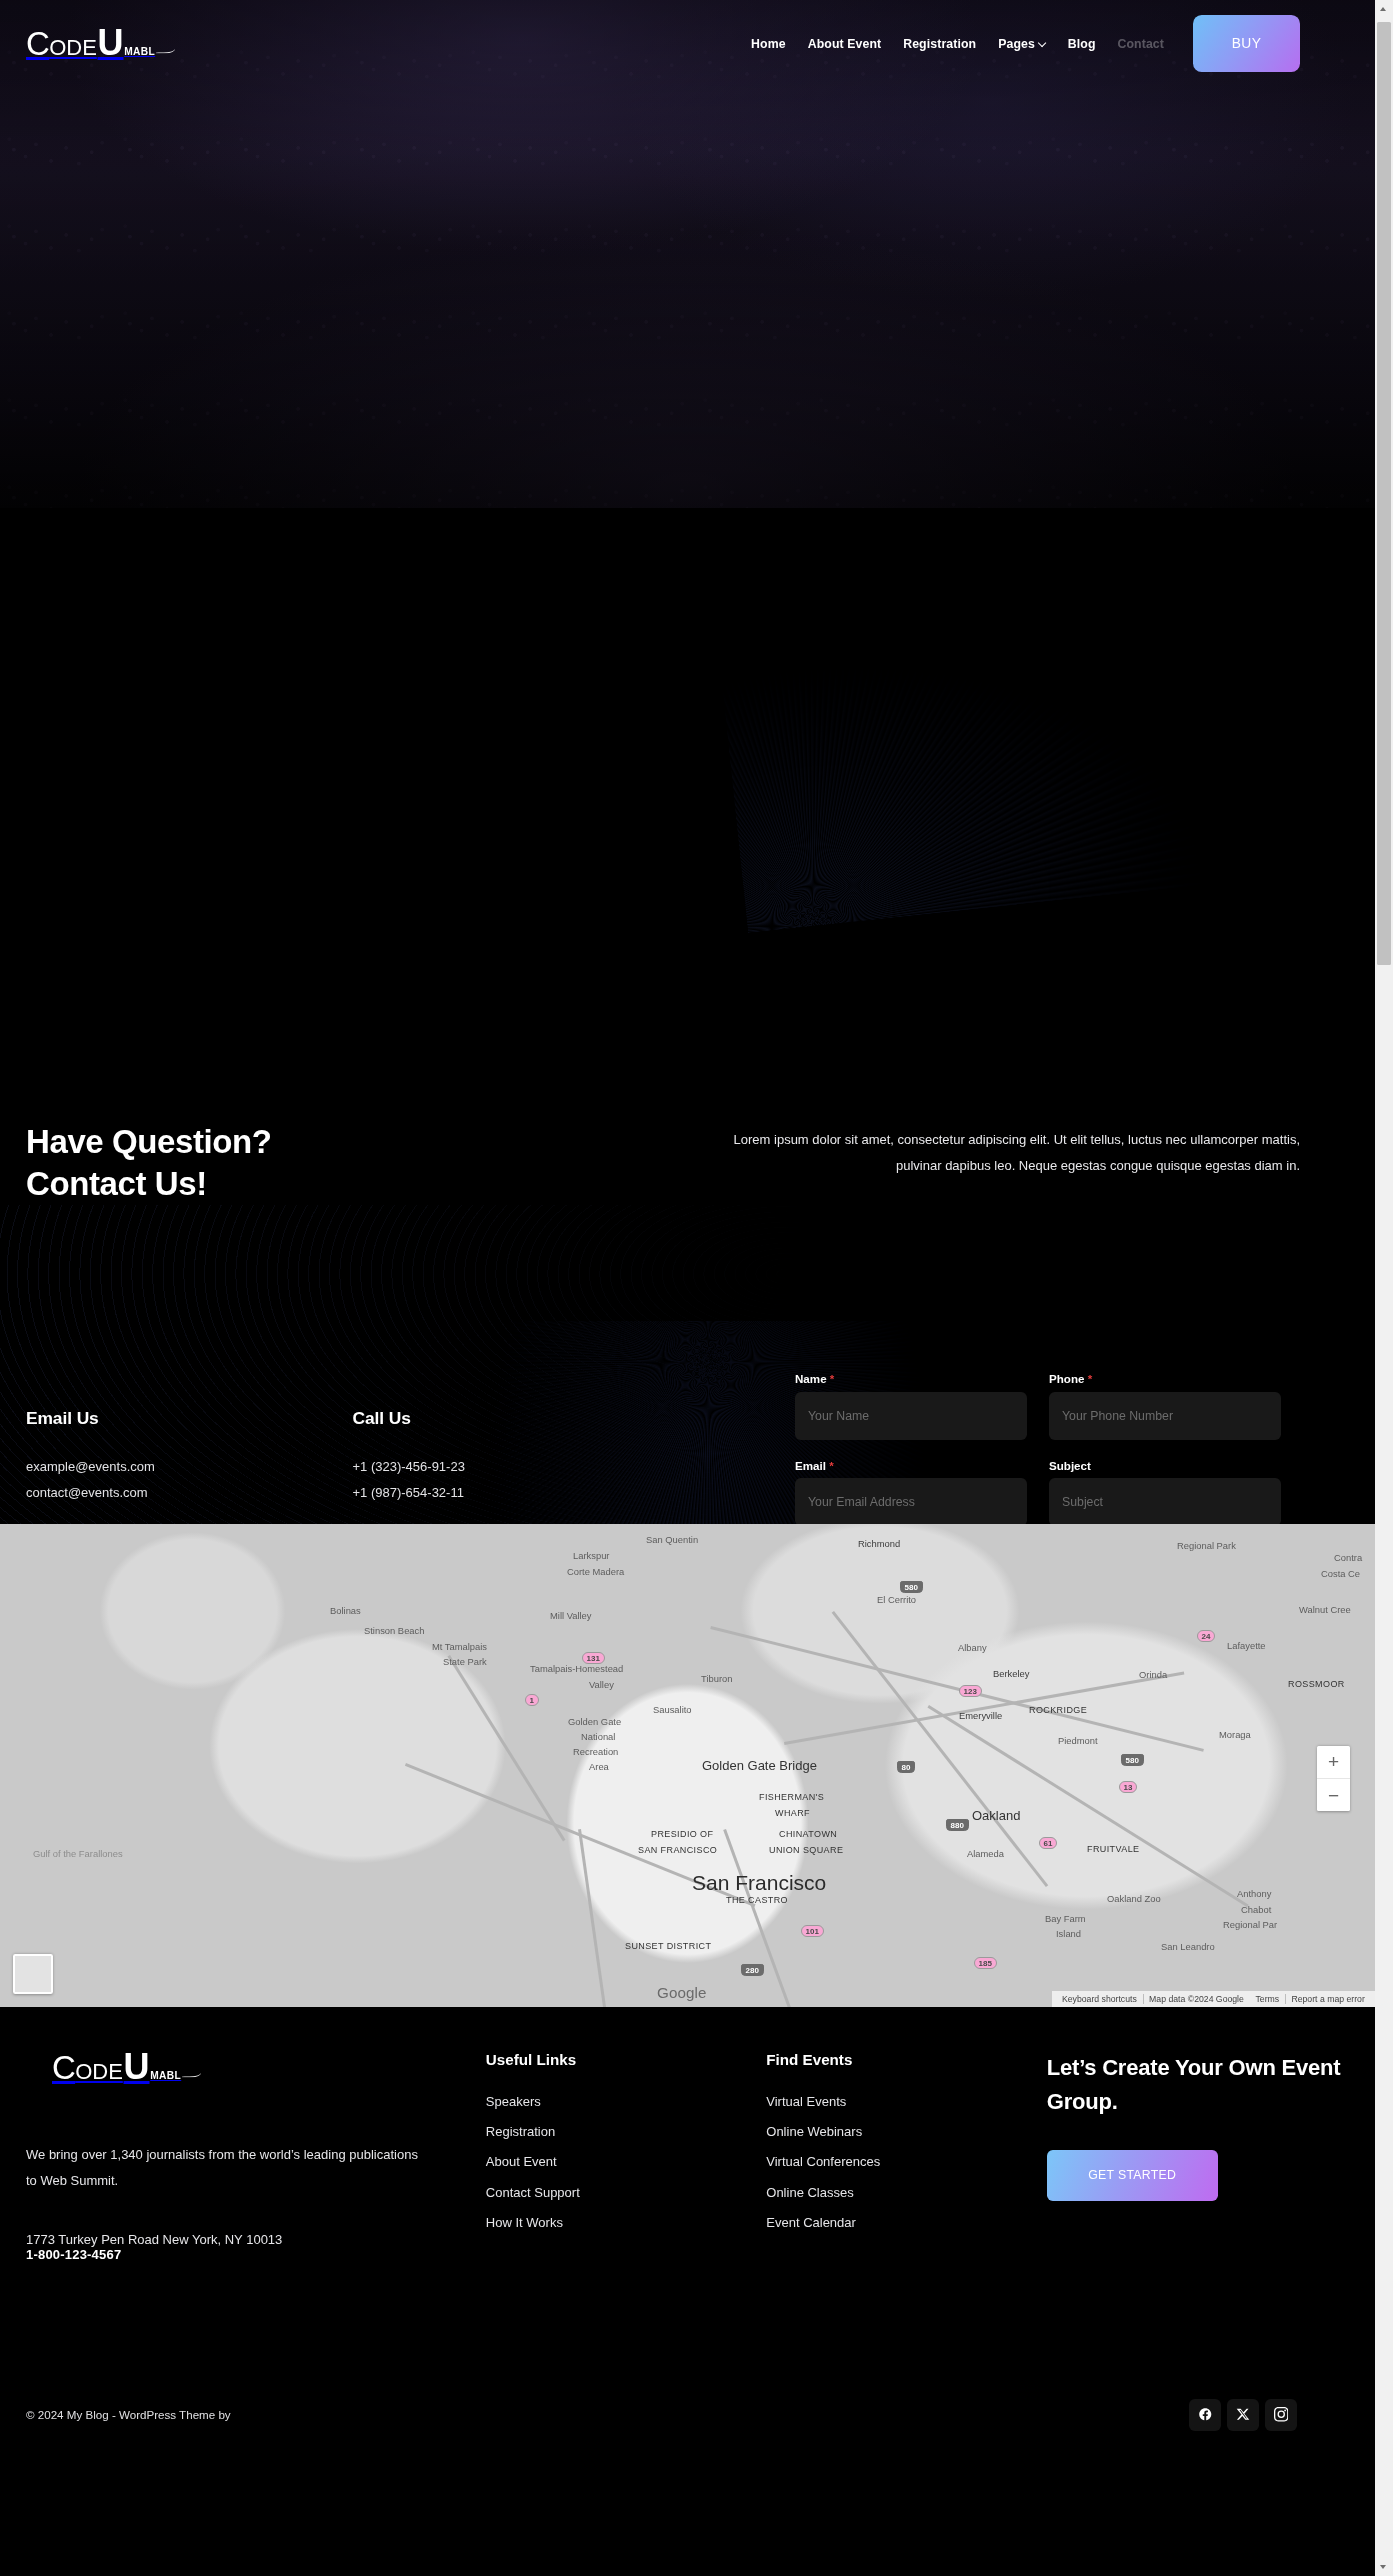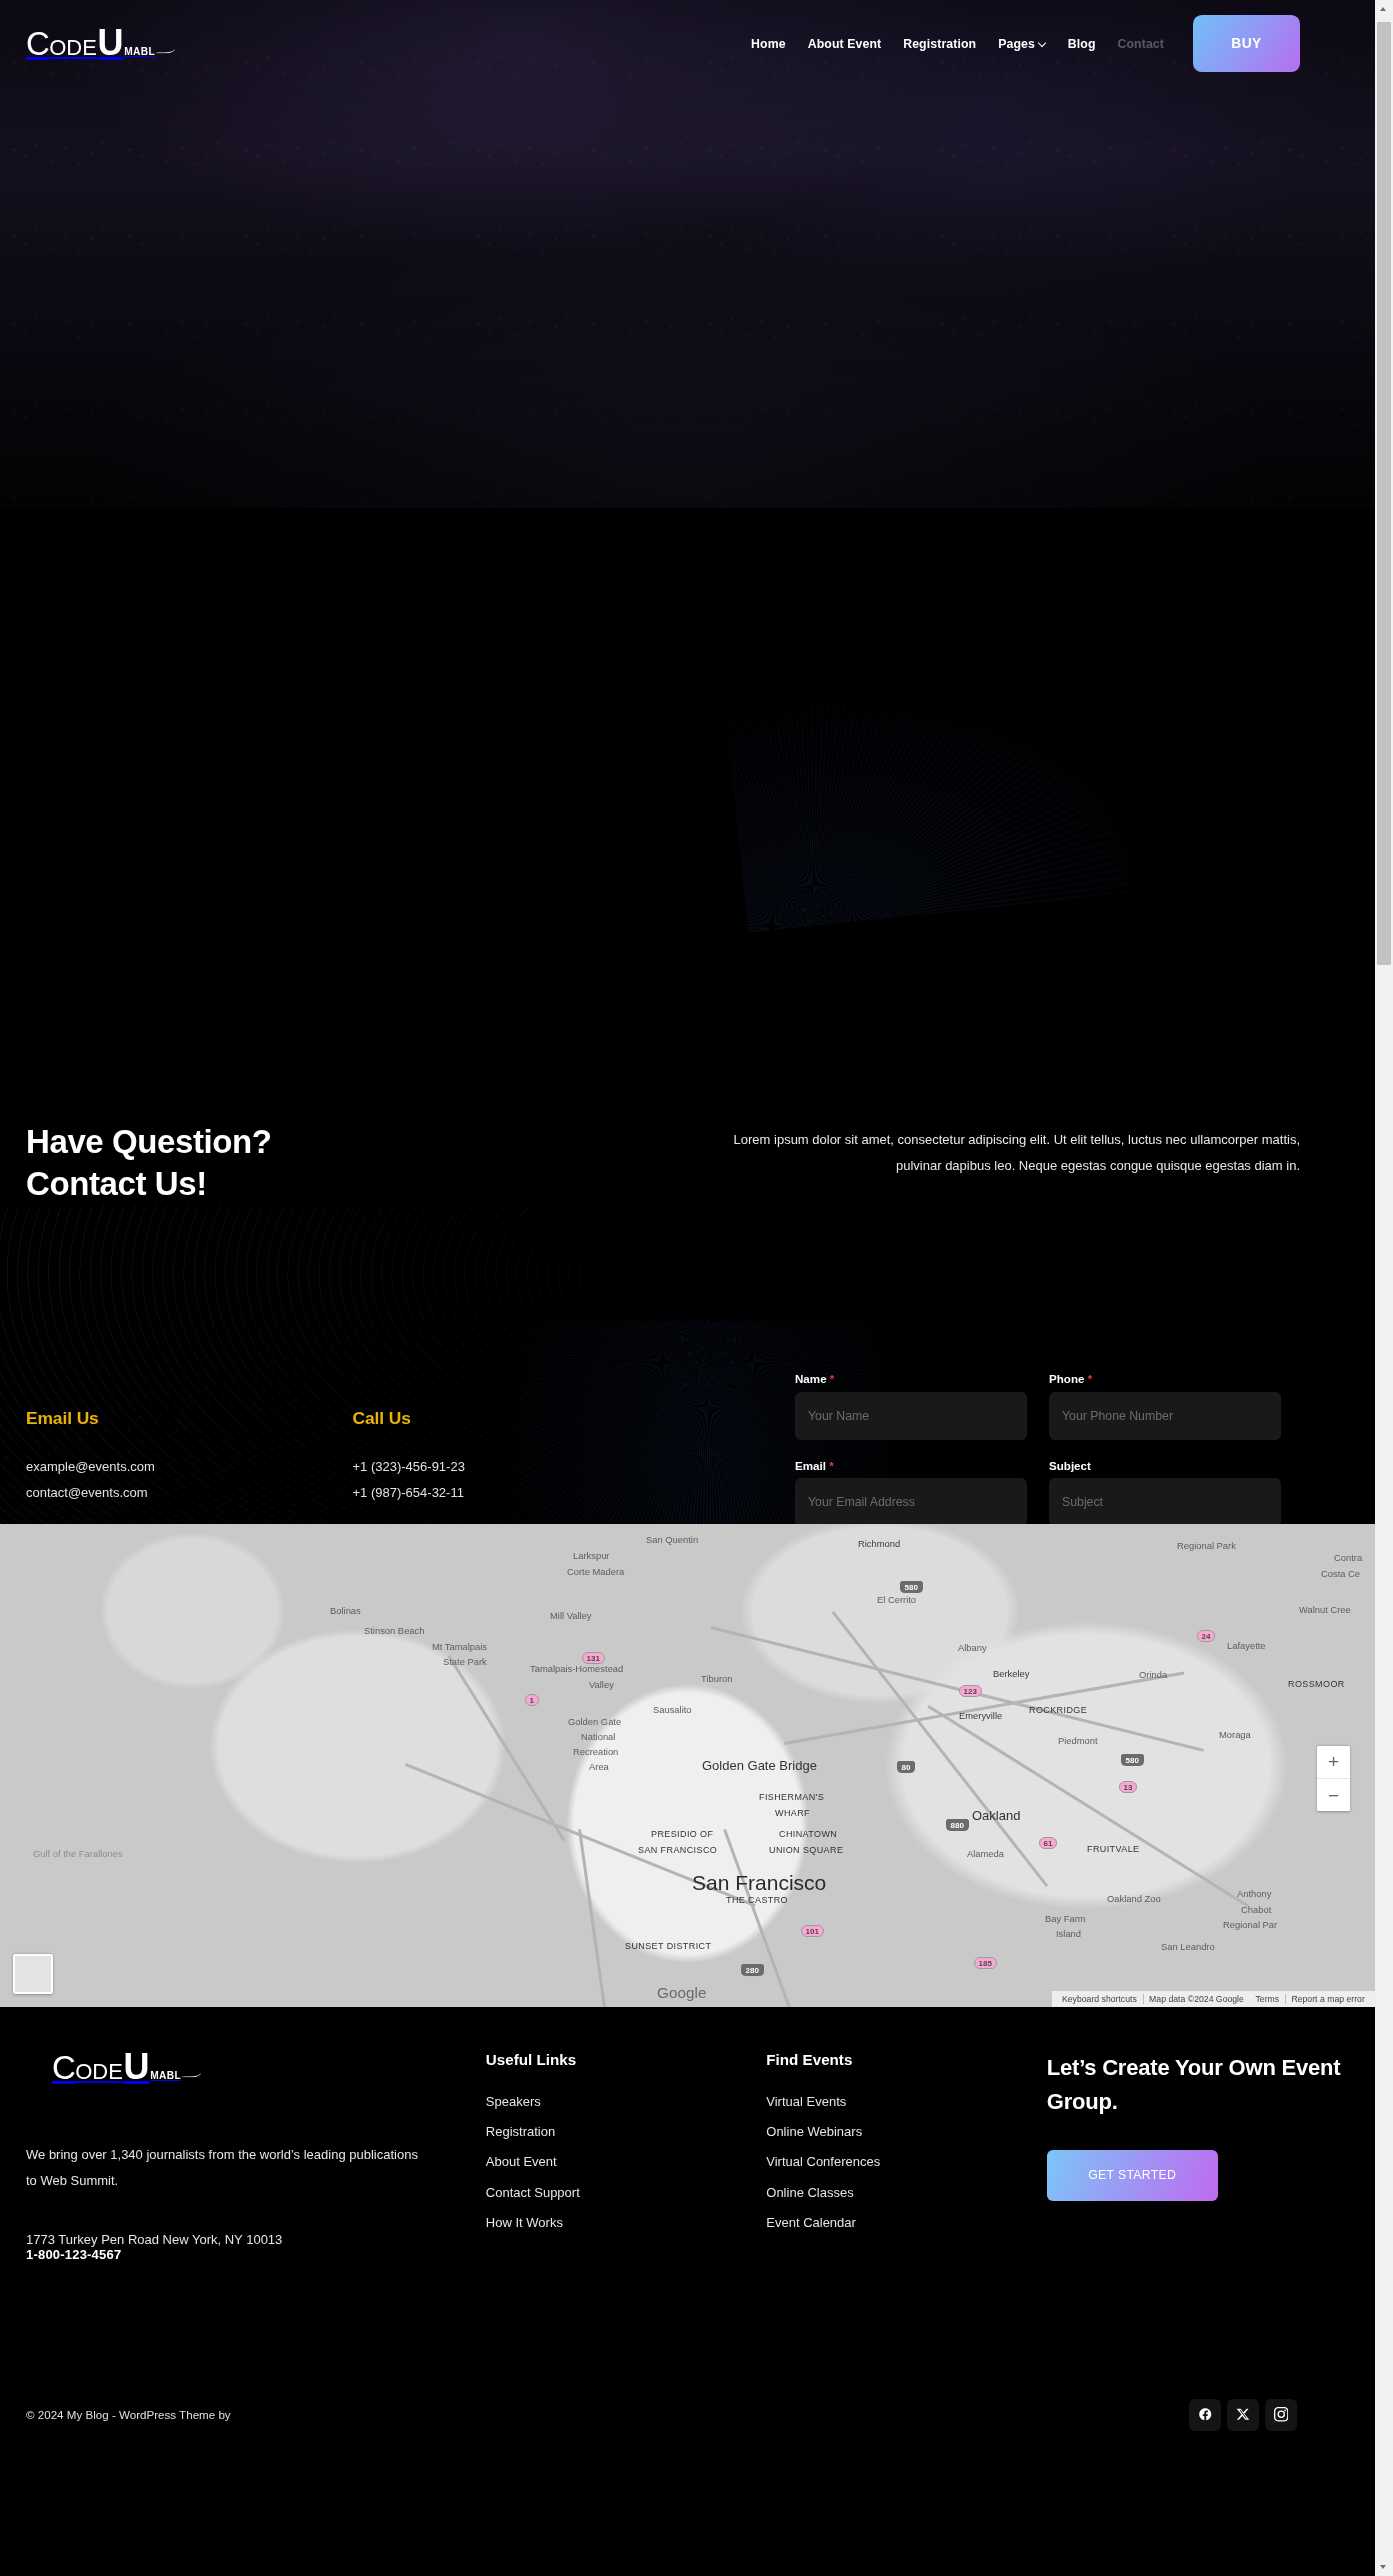--- a/index.html
+++ b/index.html
@@ -93,21 +93,21 @@
   .chev { width: 6.5px; height: 6.5px; position: relative; display:inline-block; }
   .chev::after {
     content:""; position:absolute; left:0; top:0; width:5.1px; height:5.1px;
     border-right: 1.2px solid #fff; border-bottom: 1.2px solid #fff;
     transform: rotate(45deg);
   }
   .buy-btn {
     margin-left: 29px; margin-right: 75px;
     width: 107px; height: 57px; border-radius: 8.7px; border: none; cursor: pointer;
     background: linear-gradient(125deg, #6fc0f7 0%, #8f9cf5 45%, #b66ef0 100%);
-    color: #fff; font-size: 13.8px; font-weight: 700; letter-spacing: 0.4px;
+    color: #fff; font-size: 13.8px; font-weight: 400; letter-spacing: 0.4px;
     display:flex; align-items:center; justify-content:center;
     font-family: "Liberation Sans", sans-serif;
   }
 
   .hero-content {
     position: absolute; top: 142px; left: 0; width: 1375px; text-align: center; z-index: 30;
   }
   .hero-title {
     color: #fff; font-size: 62px; line-height: 1.08; font-weight: 700;
     letter-spacing: -1.1px; text-shadow: 0 1.5px 22px rgba(0,0,0,.6);
@@ -155,21 +155,21 @@
   .cs-head { position: absolute; top: 613px; left: 26px; z-index: 10; }
   .cs-title { color: #fff; font-size: 33px; line-height: 1.28; font-weight: 700; letter-spacing: -0.4px; }
   .cs-para {
     position: absolute; top: 619px; right: 75px; width: 573px; text-align: right; z-index: 10;
     color: #e9e9ec; font-size: 13px; line-height: 2.0;
   }
 
   .info-grid { position: absolute; top: 900px; left: 26px; width: 653px; z-index: 10; }
   .info-row { display: flex; }
   .info-col { width: 330px; }
-  .info-h { color: #eab308; font-size: 17.4px; font-weight: 700; letter-spacing: -0.1px; }
+  .info-h { color: #ffffff; font-size: 17.4px; font-weight: 700; letter-spacing: -0.1px; }
   .info-line { color: #e3e3e6; font-size: 13px; line-height: 1.0; margin-top: 0; }
   .info-line.first { margin-top: 31px; }
   .info-line.second { margin-top: 13px; }
 
   
   .form-wrap { position: absolute; top: 864px; left: 795px; width: 486px; z-index: 12; }
   .form-row { display: flex; gap: 22px; }
   .field { width: 232px; }
   .flabel { color: #fff; font-size: 11.6px; font-weight: 700; margin-bottom: 6.5px; display: block; }
   .req { color: #e23b3b; font-weight: 700; }

